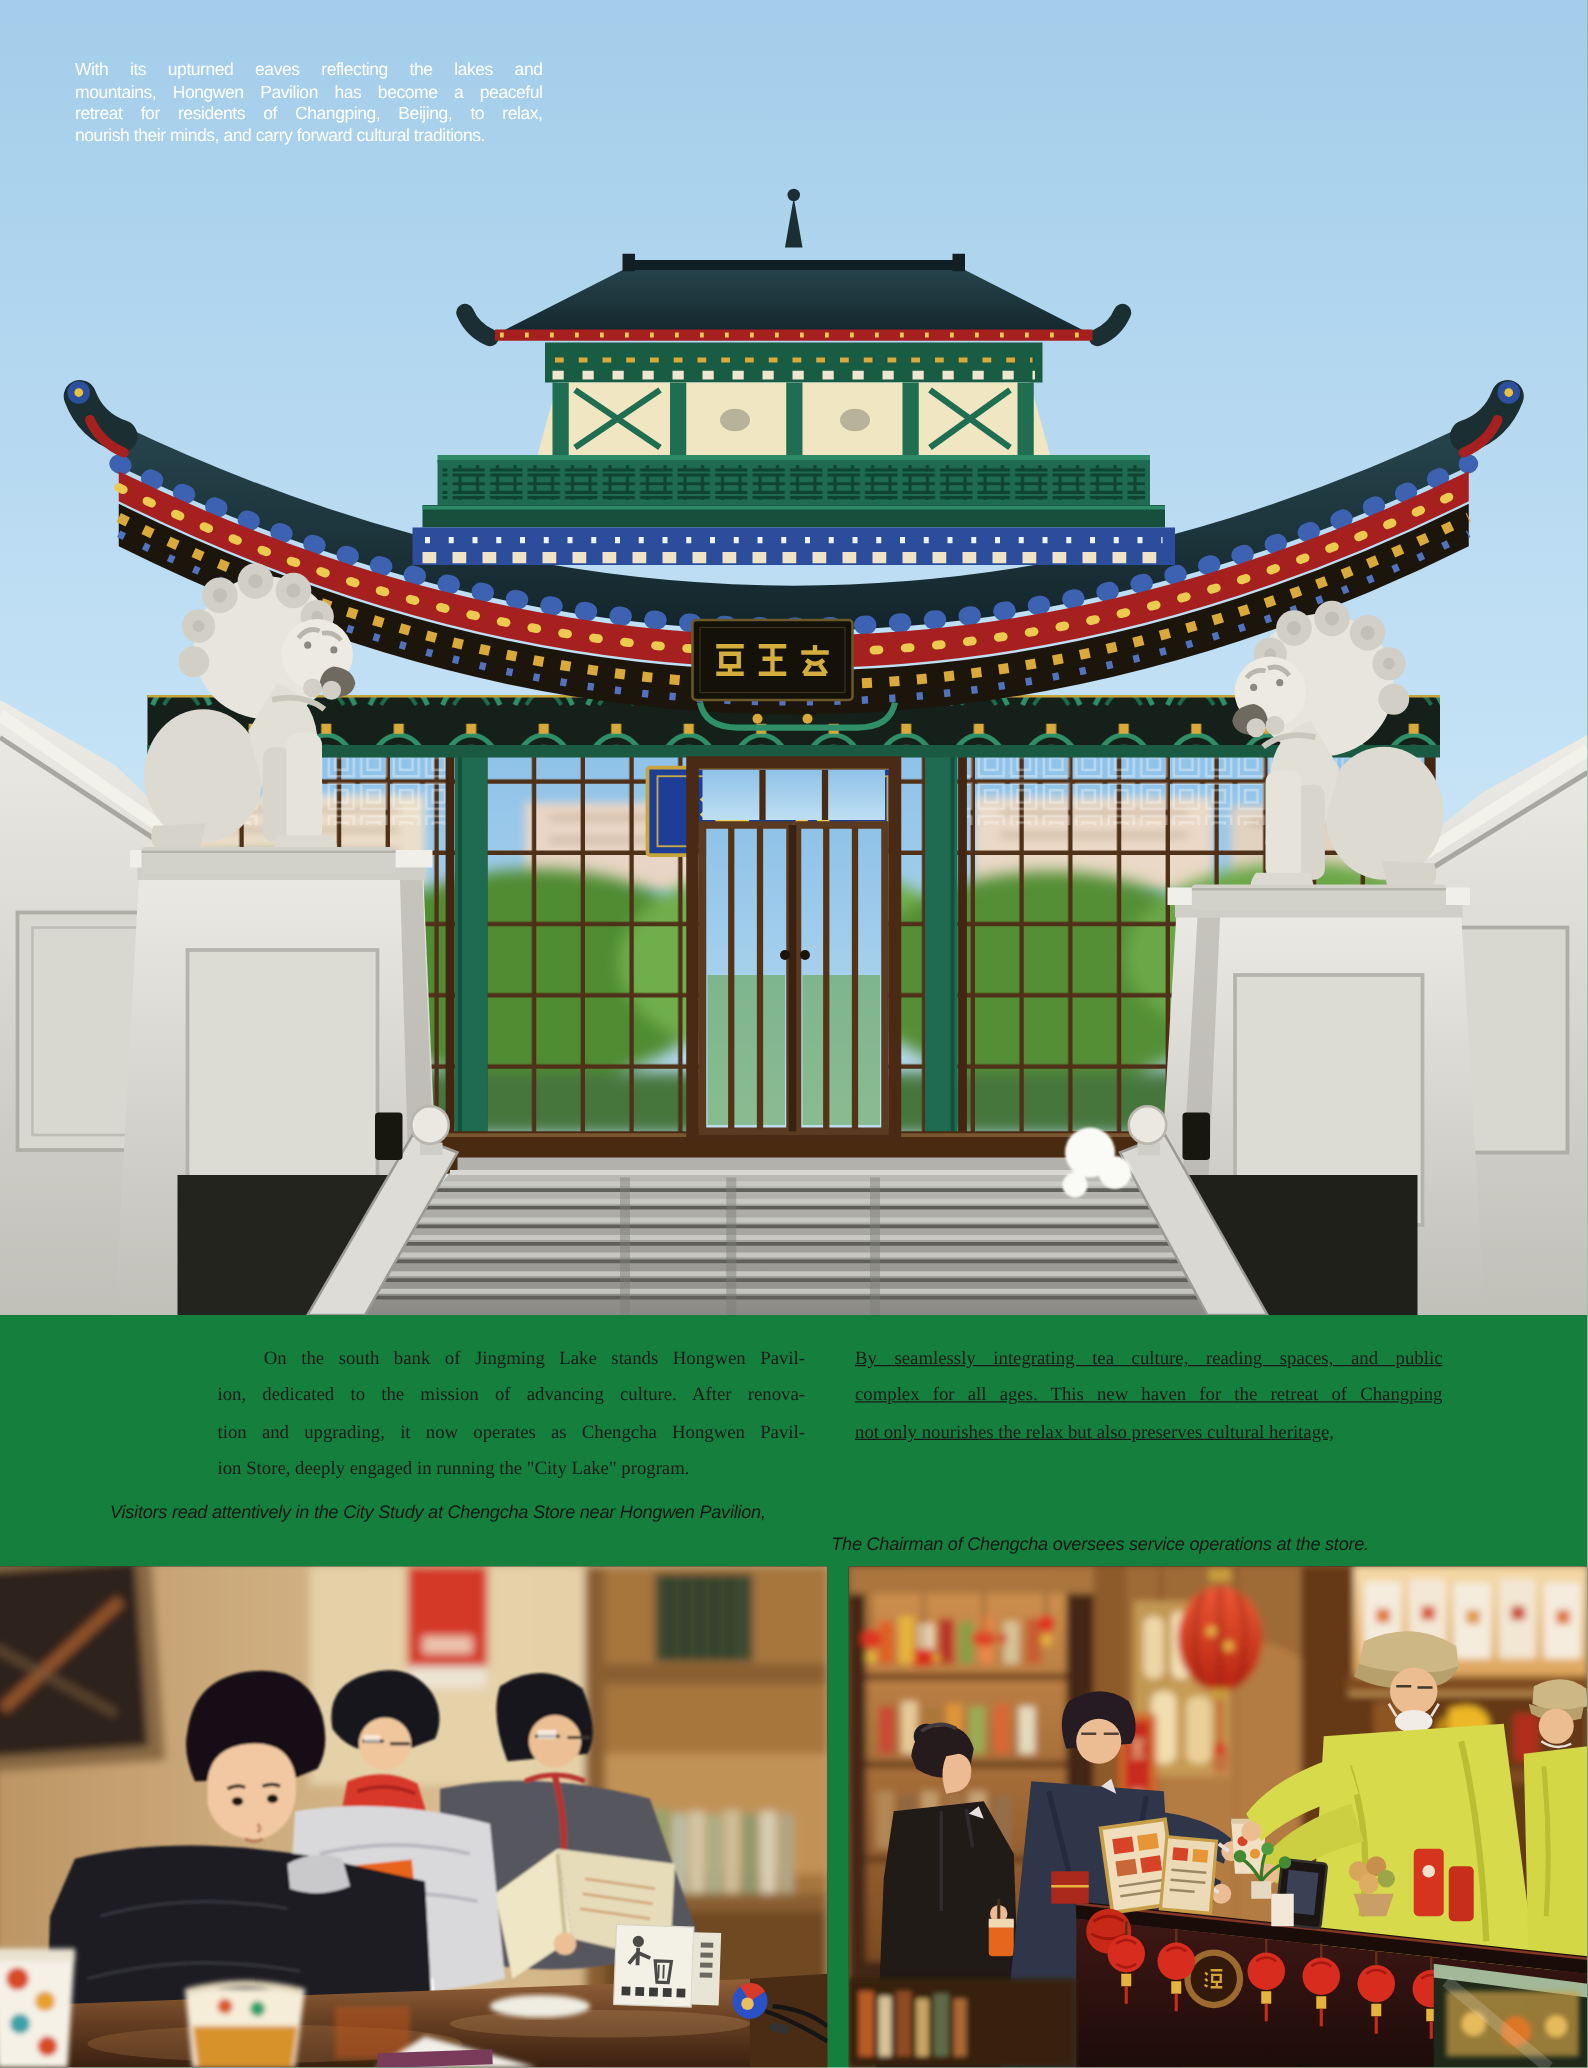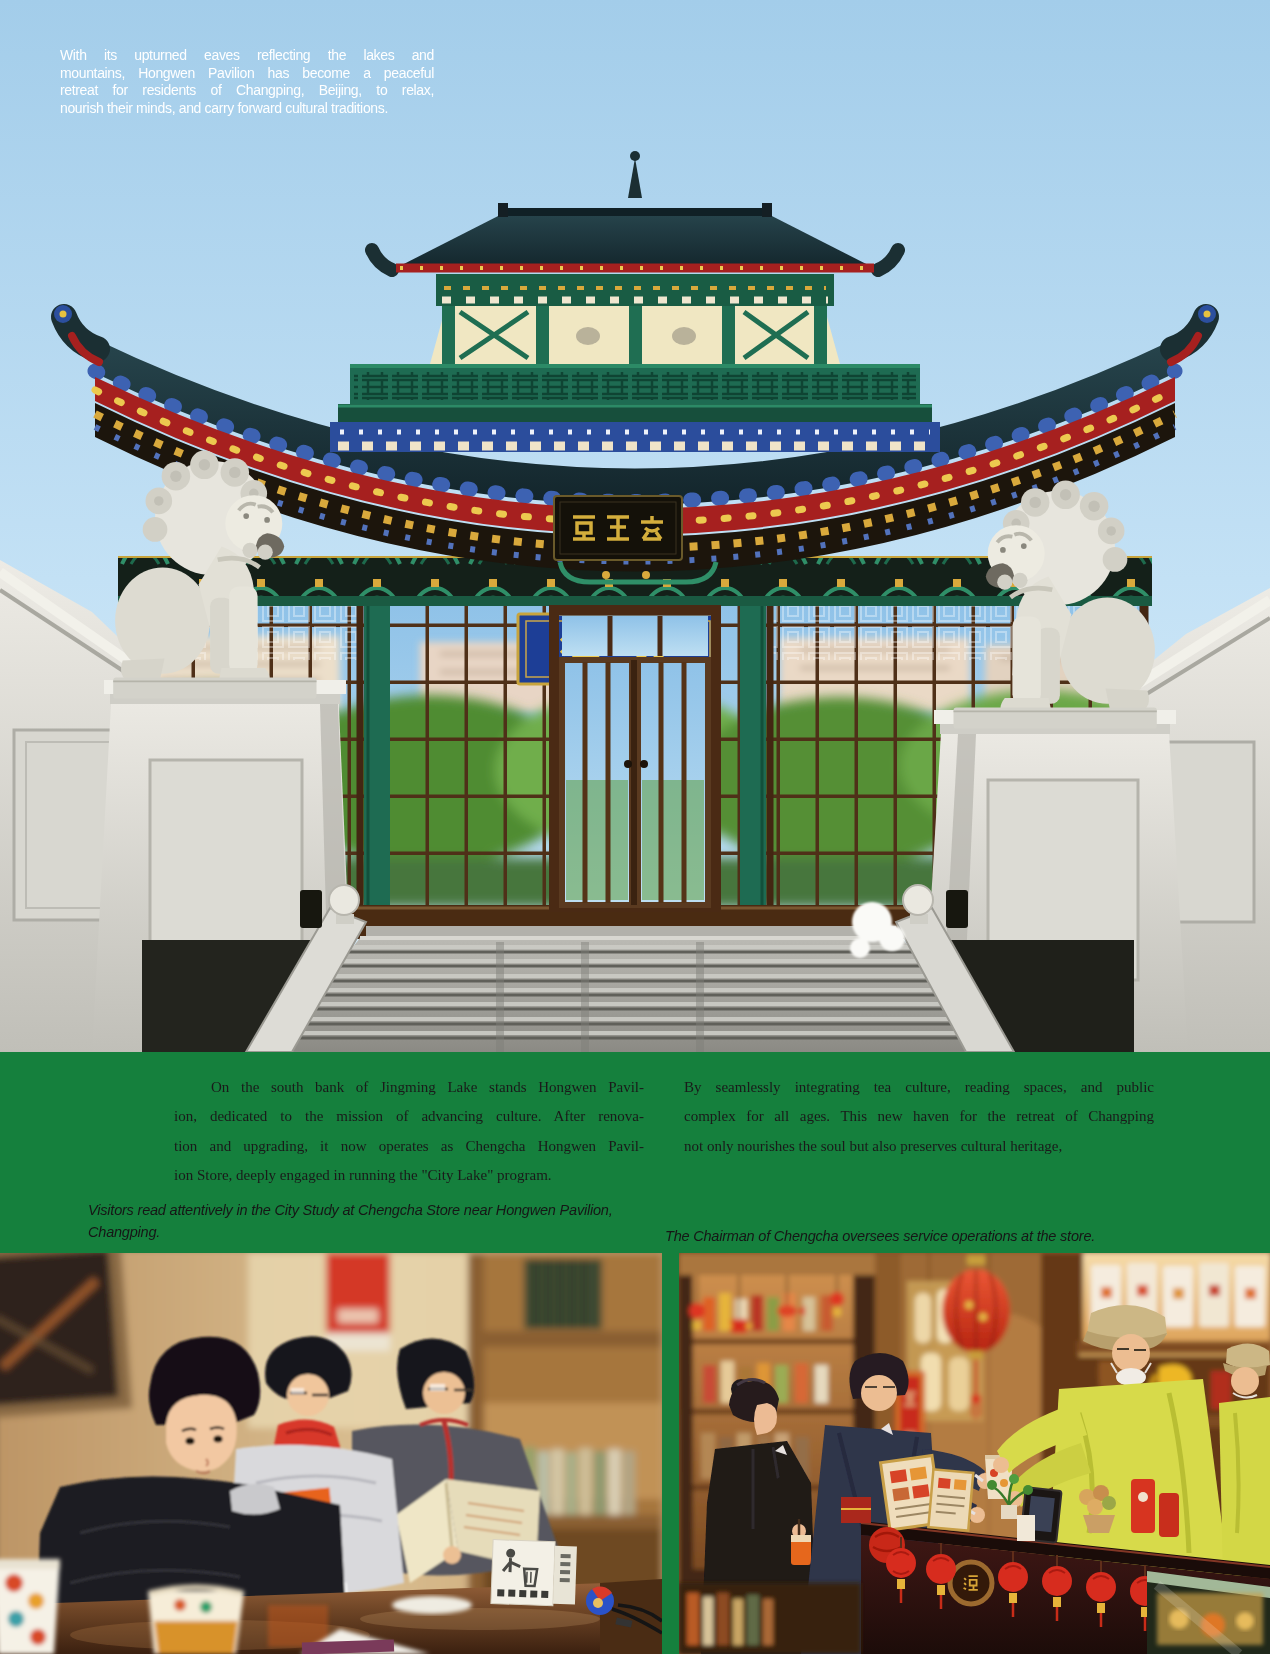--- a/index.html
+++ b/index.html
@@ -7,21 +7,21 @@
         font-family:"Liberation Sans",sans-serif;}
   .hero{position:absolute;left:0;top:0;width:1270px;height:1052px;}
   .hero svg{display:block;}
   .hero-caption{position:absolute;left:60px;top:47px;width:374px;color:#ffffff;
         font-size:14px;line-height:17.6px;letter-spacing:-0.35px;}
   .jl{text-align:justify;text-align-last:justify;}
   .jl.last{text-align:justify;text-align-last:left;}
   .bodycol{position:absolute;top:1073px;width:470px;font-family:"Liberation Serif",serif;
         font-size:15px;line-height:29.4px;color:#1a1a1a;}
   #col-left{left:174px;}
-  #col-right{left:684px;}
+  #col-right{left:684px;text-decoration:underline;}
   .bline{text-align:justify;text-align-last:justify;white-space:normal;}
   .bline.last{text-align-last:left;}
   .bline.indent{padding-left:37px;}
   .photo-cap{position:absolute;color:#161616;font-size:14.5px;line-height:21.5px;letter-spacing:-0.2px;font-style:italic;}
   #cap-left{left:88px;top:1200px;width:578px;}
   #cap-right{left:665px;top:1226px;width:600px;}
   .photo{position:absolute;overflow:hidden;background:#222;}
   #photo-left{left:0;top:1253px;width:662px;height:401px;}
   #photo-right{left:679px;top:1253px;width:591px;height:401px;}
   .photo svg{display:block;}
@@ -338,26 +338,25 @@
 
   <div class="bodycol" id="col-left">
     <div class="bline indent">On the south bank of Jingming Lake stands Hongwen Pavil-</div>
     <div class="bline">ion, dedicated to the mission of advancing culture. After renova-</div>
     <div class="bline">tion and upgrading, it now operates as Chengcha Hongwen Pavil-</div>
     <div class="bline last">ion Store, deeply engaged in running the "City Lake" program.</div>
   </div>
   <div class="bodycol" id="col-right">
     <div class="bline">By seamlessly integrating tea culture, reading spaces, and public</div>
     <div class="bline">complex for all ages. This new haven for the retreat of Changping</div>
-    <div class="bline last">not only nourishes the soul but also preserves cultural heritage,</div>
+    <div class="bline last">not only nourishes the relax but also preserves cultural heritage,</div>
   </div>
 
   <div class="photo-cap" id="cap-left">
     <div>Visitors read attentively in the City Study at Chengcha Store near Hongwen Pavilion,</div>
-    <div>Changping.</div>
   </div>
   <div class="photo-cap" id="cap-right">
     <div>The Chairman of Chengcha oversees service operations at the store.</div>
   </div>
 
   <div class="photo" id="photo-left">
     <svg width="662" height="401" viewBox="0 0 662 401" xmlns="http://www.w3.org/2000/svg">
       <defs>
         <linearGradient id="wallL" x1="0" y1="0" x2="1" y2="0">
           <stop offset="0" stop-color="#bd9565"></stop>

